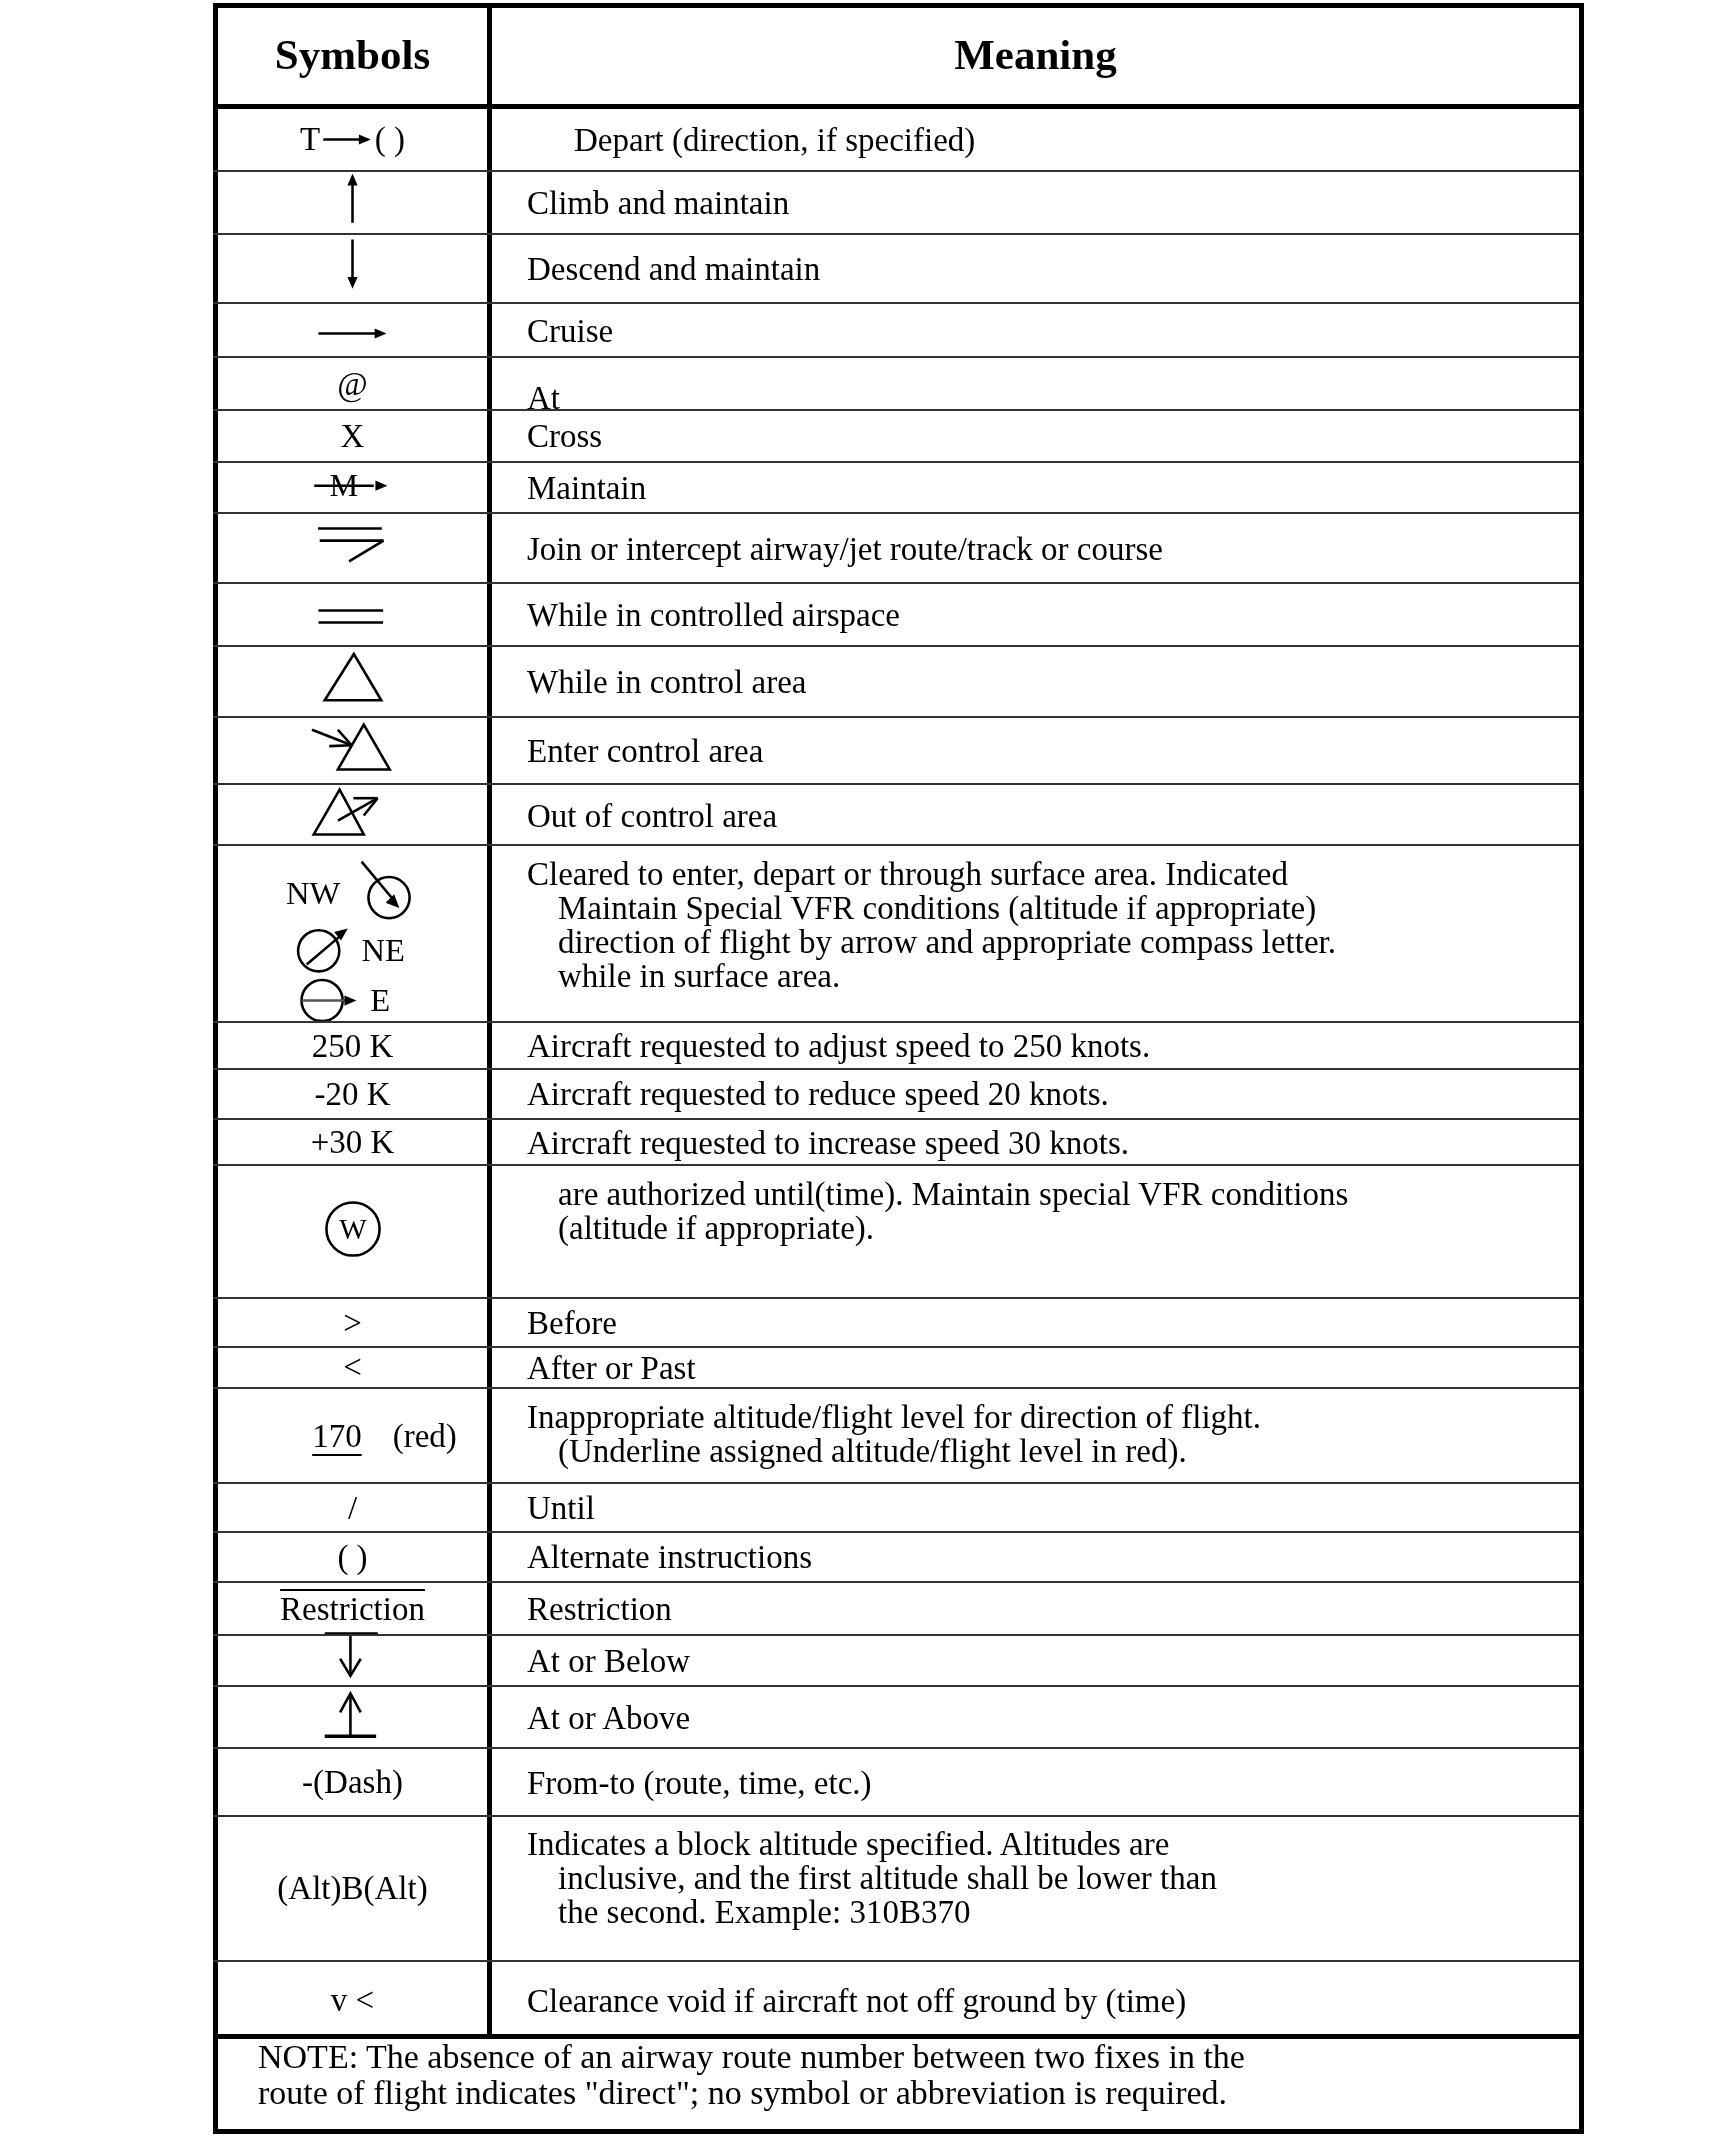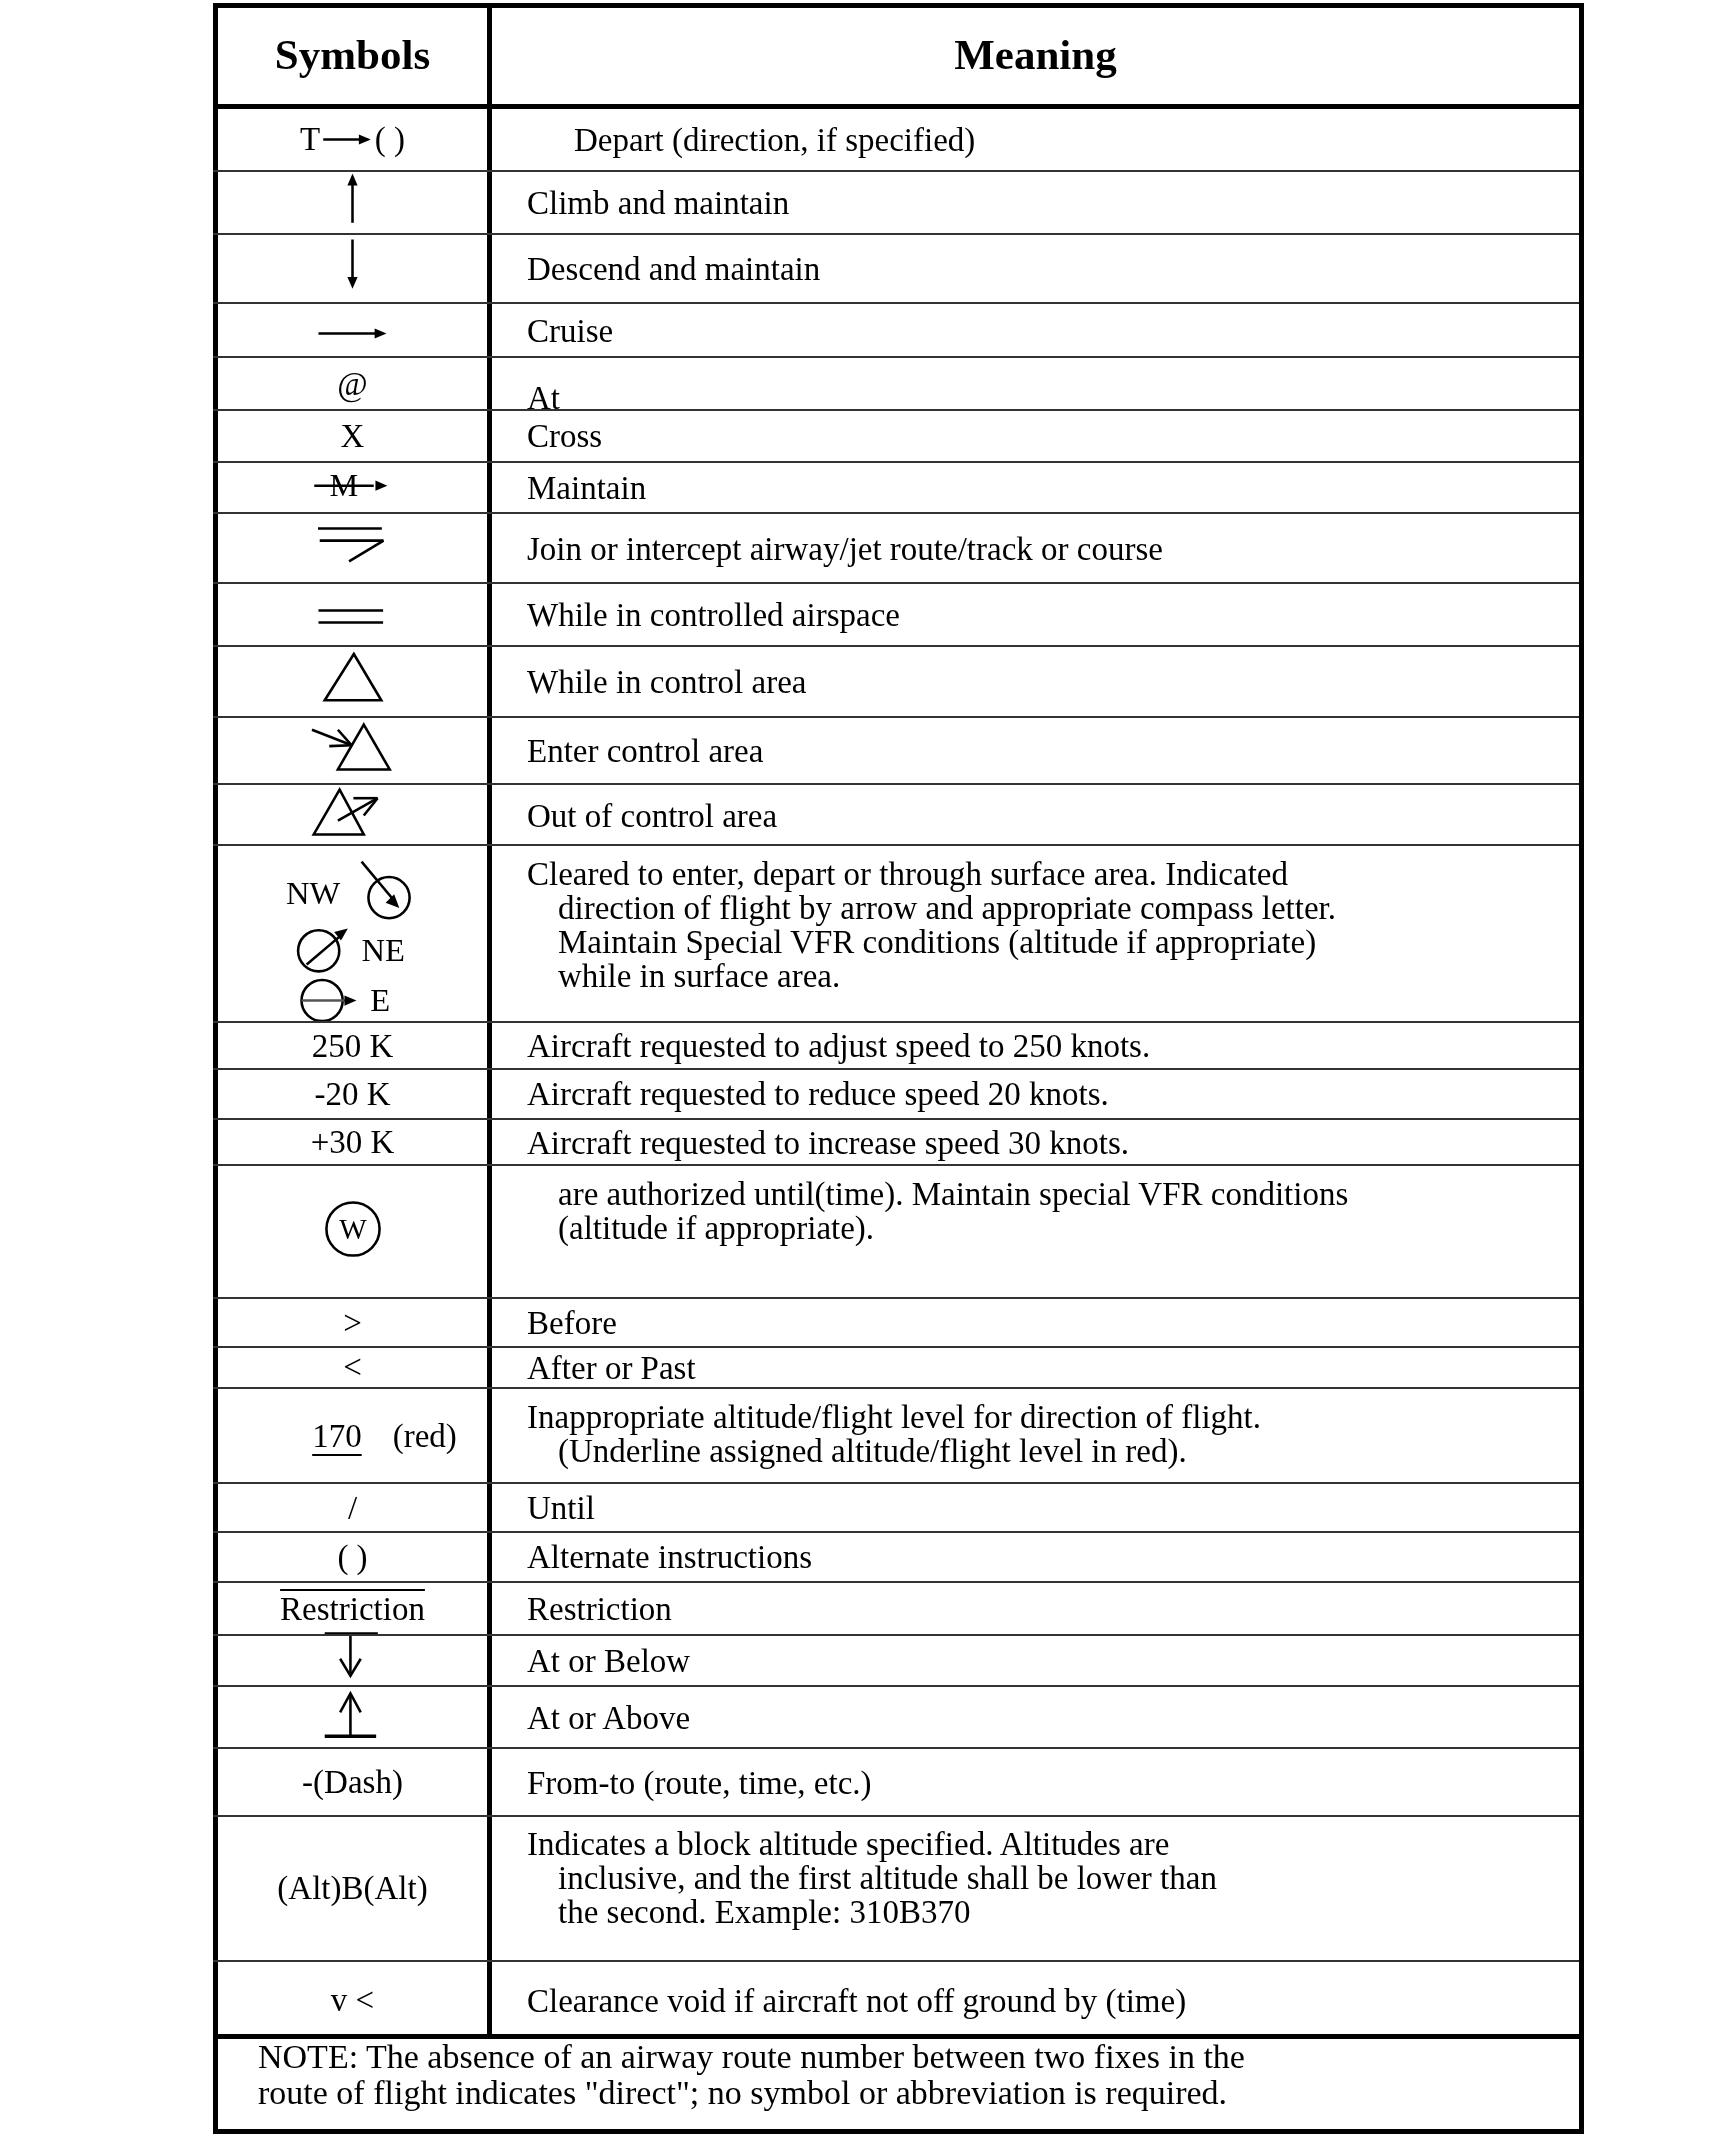--- a/index.html
+++ b/index.html
@@ -200,22 +200,22 @@
       <text x="90" y="126" font-size="38" font-family="Liberation Serif, serif">NE</text>
       <circle cx="44" cy="172" r="24" stroke="#000" stroke-width="3" fill="none"></circle>
             <line x1="20" y1="172" x2="72" y2="172" stroke="#555" stroke-width="3"></line>
             <polygon points="84,172 70,166 70,178" fill="#000"></polygon>
       <text x="100" y="184" font-size="38" font-family="Liberation Serif, serif">E</text>
     </svg>
         </div>
         <div class="cell-mean top" style="top: 847px; height: 175px;">
           <div class="mean-text">
             <span class="l">Cleared to enter, depart or through surface area. Indicated</span>
+            <span class="l ind">Maintain Special VFR conditions (altitude if appropriate)</span>
             <span class="l ind">direction of flight by arrow and appropriate compass letter.</span>
-            <span class="l ind">Maintain Special VFR conditions (altitude if appropriate)</span>
             <span class="l ind">while in surface area.</span>
           </div>
         </div>
       </div>
       <div>
         <div class="cell-sym" style="top: 1024px; height: 44px;">
           <span>250 K</span>
         </div>
         <div class="cell-mean" style="top: 1024px; height: 44px;">
           <div class="mean-text">

